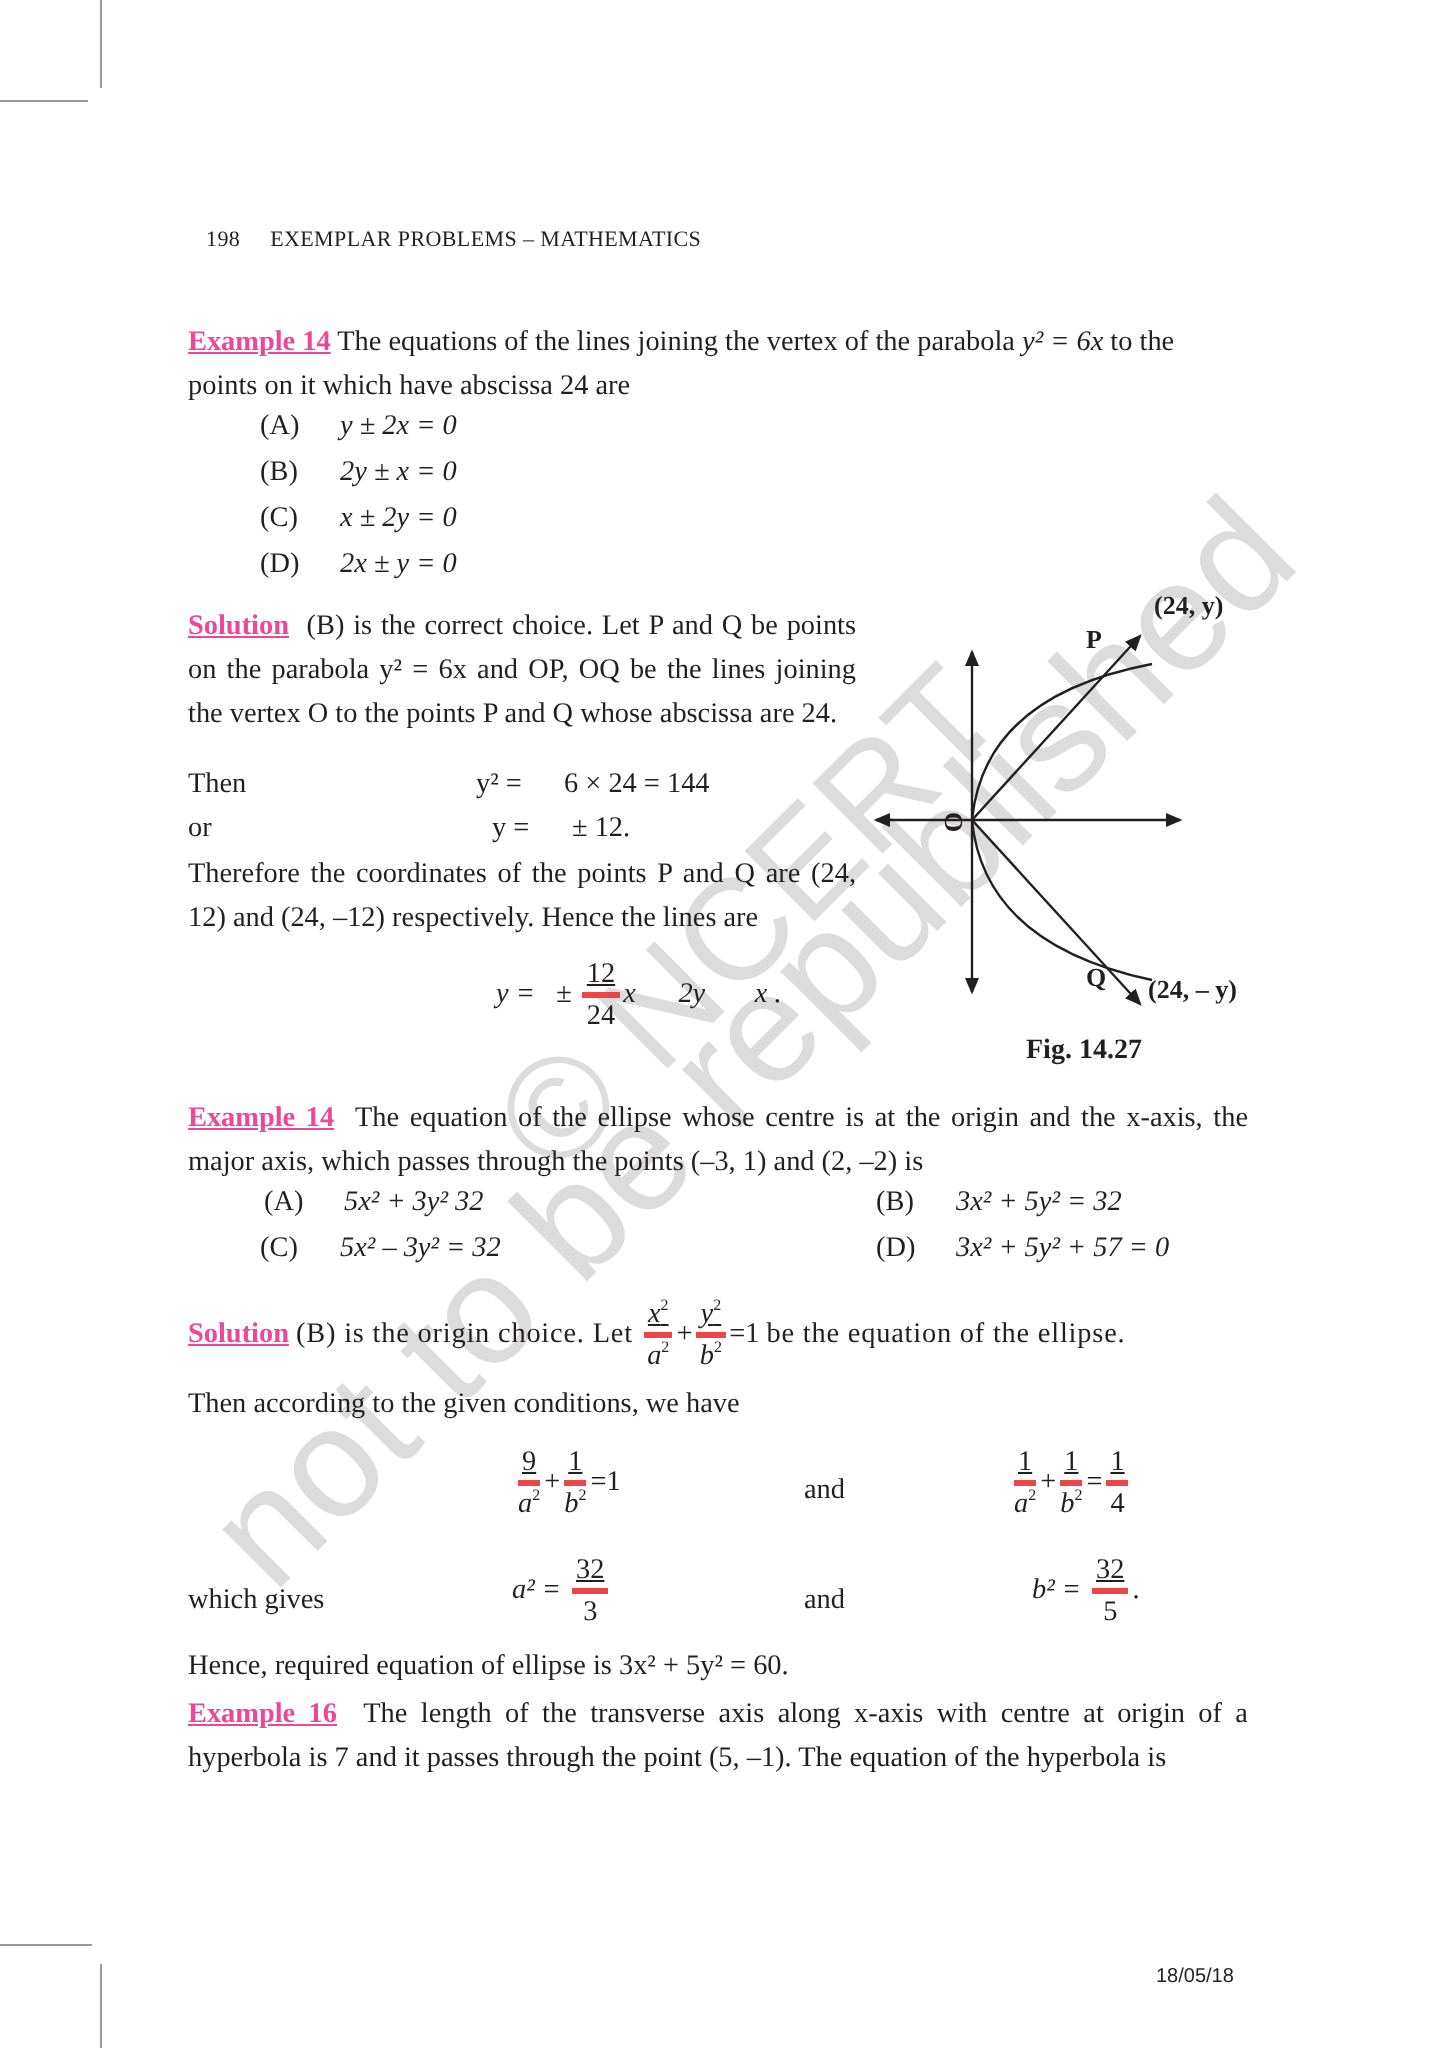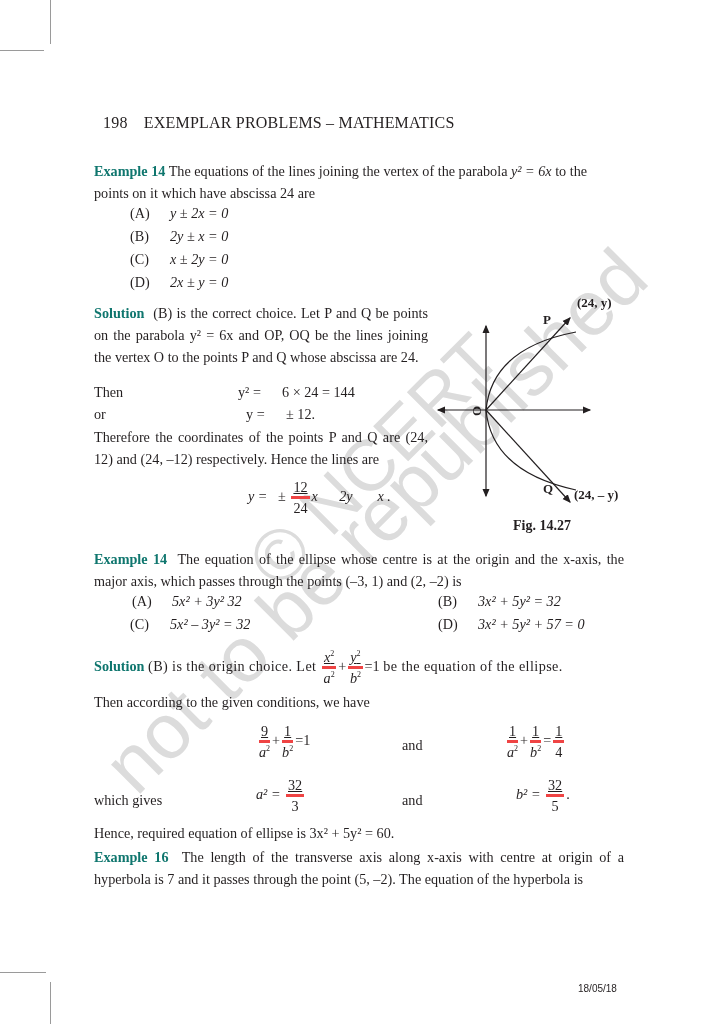--- a/index.html
+++ b/index.html
@@ -1,23 +1,23 @@
 <!DOCTYPE html>
 <html><head>
 <meta charset="utf-8">
 <style>
   html, body { margin:0; padding:0; background:#ffffff; }
   body { width:717px; height:1024px; position:relative; overflow:hidden;
          font-family:"Liberation Serif", "DejaVu Serif", serif; color:#231f20; }
   .abs { position:absolute; }
   .crop { position:absolute; background:#9a9a9a; }
-  .hdr { left:103px; top:114px; font-size:16px; letter-spacing:0.2px; }
+  .hdr { left:103px; top:114px; font-size:11px; letter-spacing:0.2px; }
   .hdr .pg { margin-right:12px; }
   .p { font-size:14.2px; line-height:22px; }
-  .blue { color:#0f766e; font-weight:bold; }
+  .blue { color:#ec4899; font-weight:bold;text-decoration:underline; }
   i { font-style:italic; }
   sup { font-size:8px; vertical-align:6px; line-height:0; }
   .frac { display:inline-block; vertical-align:middle; text-align:center; margin:0 2px; }
   .frac .n { display:block; border-bottom:3px solid #ef4444; padding:0 2px; line-height:18px;text-decoration:underline; }
   .frac .d { display:block; line-height:18px; }
   .wm { position:absolute; color:#dcdcdc; font-family:"Liberation Sans", sans-serif; white-space:nowrap;
         transform-origin:left bottom; pointer-events:none; z-index:0; }
   .txt { z-index:1; }
   .fig-cap { font-weight:bold; font-size:14px; }
 </style>
@@ -124,16 +124,16 @@
 <div class="abs p txt" style="left:402px;top:789px;">and</div>
 <div class="abs p txt" style="left:516px;top:776px;">
   <i>b² =</i>
   <span class="frac"><span class="n">32</span><span class="d">5</span></span>.
 </div>
 
 <div class="abs p txt" style="left:94px;top:822px;">Hence, required equation of ellipse is 3x² + 5y² = 60.</div>
 
 <div class="abs p txt" style="left:94px;top:846px;width:530px;text-align:justify;">
   <span class="blue">Example 16</span>&nbsp;
-  <span>The length of the transverse axis along x-axis with centre at origin of a hyperbola is 7 and it passes through the point (5, –2). The equation of the hyperbola is</span>
+  <span>The length of the transverse axis along x-axis with centre at origin of a hyperbola is 7 and it passes through the point (5, –1). The equation of the hyperbola is</span>
 </div>
 
 <div class="abs txt" style="left:578px;top:983px;font-family:'Liberation Sans', sans-serif;font-size:10px;">18/05/18</div>
 
 </body></html>

